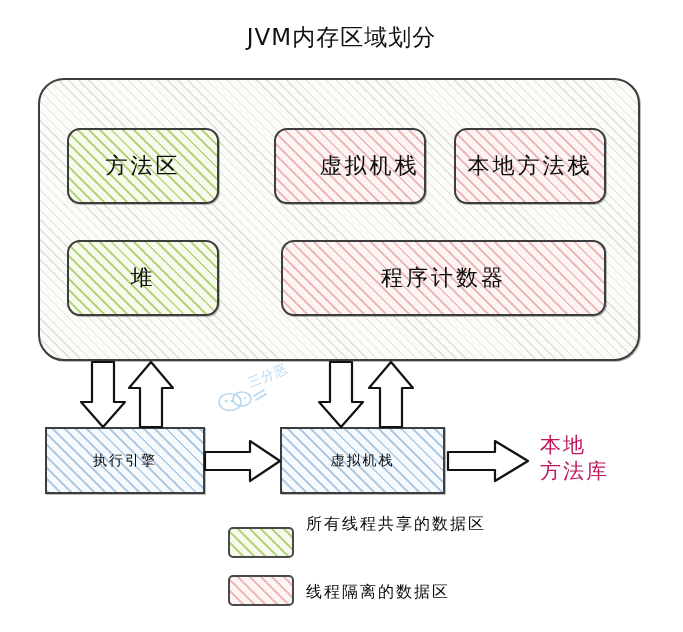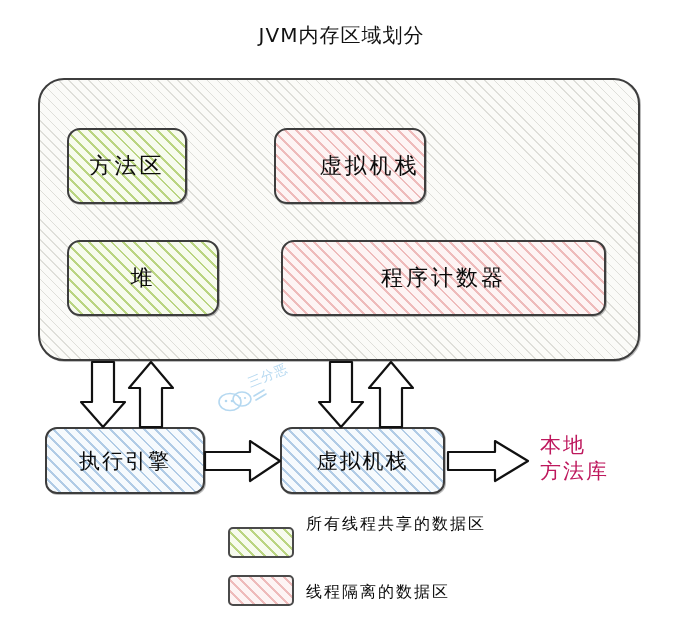--- a/index.html
+++ b/index.html
@@ -9,21 +9,21 @@
     font-family:"DejaVu Sans","Liberation Sans",sans-serif;
     overflow:hidden;
     position:relative;
   }
   #canvas{position:absolute;left:0;top:0;width:683px;height:632px;}
 
   .title{
     position:absolute;
     left:0;top:22px;width:683px;
     text-align:center;
-    font-size:20px;
+    font-size:23px;
     letter-spacing:1px;
     color:#111;
     font-family:"DejaVu Sans","Liberation Sans",sans-serif;
     font-weight:500;
   }
 
   
   .hatch-grey{
     background-color:#fbfbf8;
     background-image:repeating-linear-gradient(45deg,
@@ -60,21 +60,21 @@
     color:#0b0b0b;
     font-size:22px;
     letter-spacing:3px;
     box-shadow:1px 1px 0 rgba(60,60,60,.35);
   }
   .box.outer{
     border-radius:26px;
     border-width:2px;
   }
   .box.inner{border-radius:13px;}
-  .box.bottom{border-radius:12px;font-size:21px;letter-spacing:2px;font-family:Liberation Serif, serif;}
+  .box.bottom{border-radius:0;font-size:14px;letter-spacing:2px;font-family:Liberation Serif, serif;}
 
   .plain-label{
     position:absolute;
     color:#be185d;
     font-size:21px;
     line-height:26px;
     letter-spacing:2px;
   }
 
   
@@ -112,24 +112,25 @@
 </style>
 </head>
 <body>
 
 <div id="canvas">
 
   <div class="title">JVM内存区域划分</div>
 
   <div class="box outer hatch-grey" style="left:38px;top:78px;width:602px;height:283px;"></div>
 
-  <div class="box inner hatch-green" style="left:67px;top:128px;width:120px;height:76px;">方法区</div>
+  <div class="box inner hatch-green" style="left:67px;top:128px;width:152px;height:76px;">方法区</div>
 
   <div class="box inner hatch-pink" style="left:274px;top:128px;width:152px;height:76px;padding-left:39px;">虚拟机栈</div>
 
+  <div class="box inner hatch-pink" style="left:454px;top:128px;width:152px;height:76px;">本地方法栈</div>
 
   <div class="box inner hatch-green" style="left:67px;top:240px;width:152px;height:76px;">堆</div>
 
   <div class="box inner hatch-pink" style="left:281px;top:240px;width:325px;height:76px;">程序计数器</div>
 
   <div class="box bottom hatch-blue" style="left:45px;top:427px;width:160px;height:67px;">执行引擎</div>
 
   <div class="box bottom hatch-blue" style="left:280px;top:427px;width:165px;height:67px;">虚拟机栈</div>
 
   <div class="plain-label" style="left:540px;top:432px;width:100px;">

